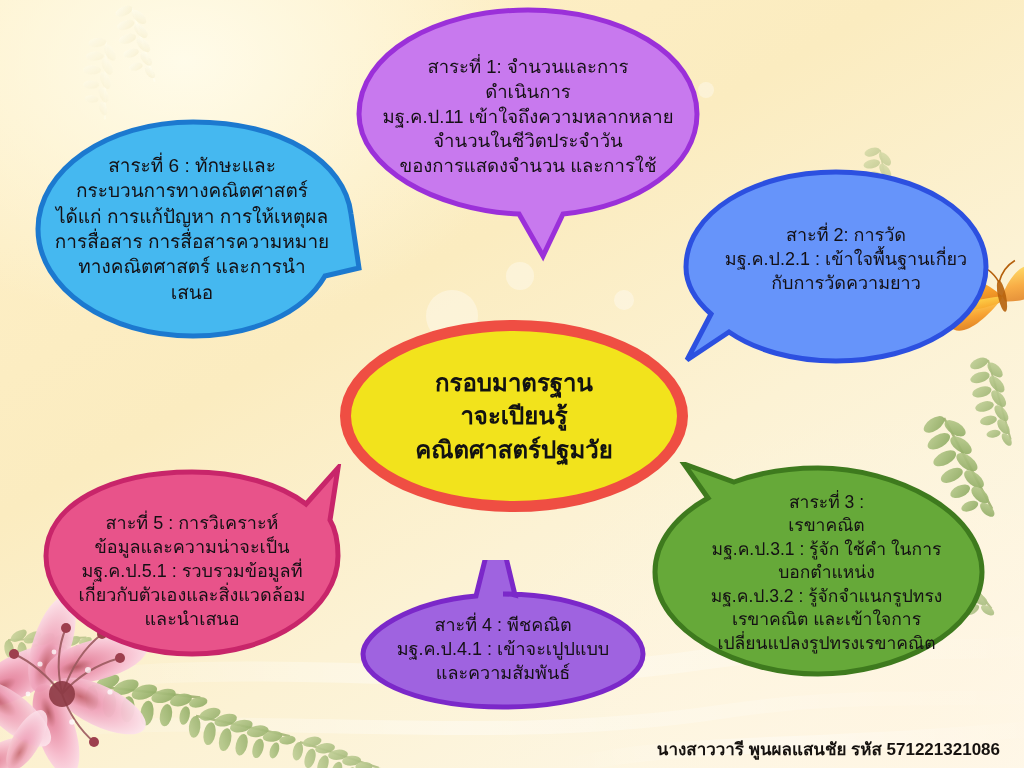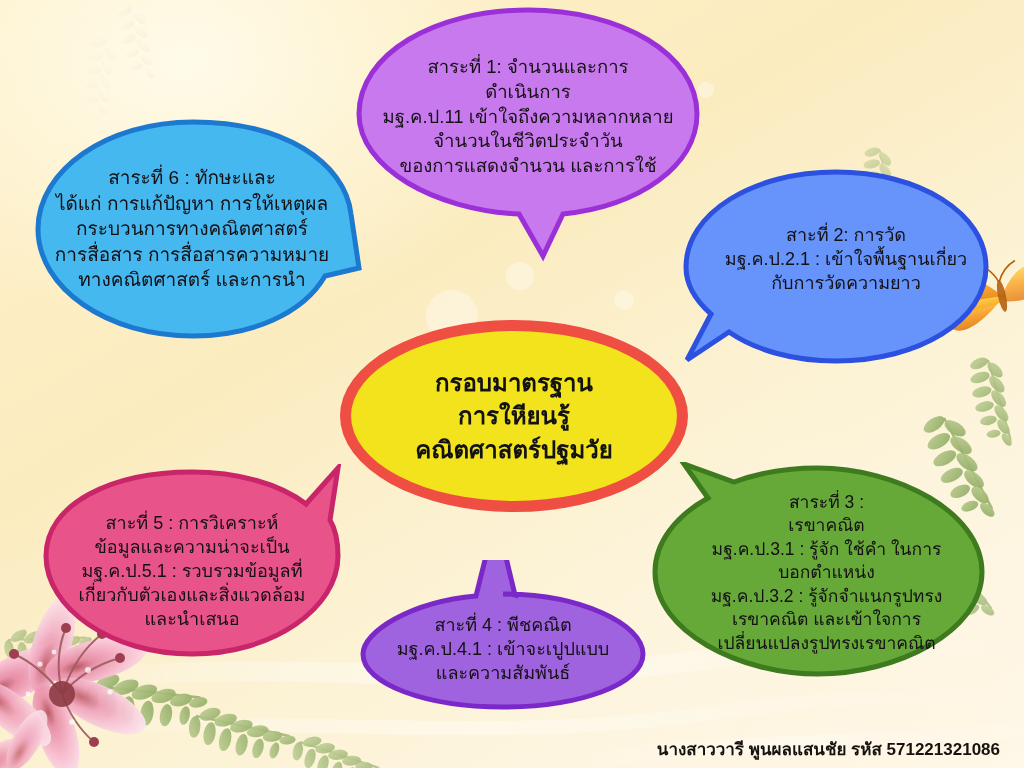--- a/index.html
+++ b/index.html
@@ -274,24 +274,25 @@
   </div>
 
   <div class="bubble" id="b6">
     <svg class="body" viewBox="0 0 330 222" preserveAspectRatio="none">
       <path d="M160,4 C 250,4 312,44 318,96
                L 326,150 L 292,158
                C 270,196 218,218 160,218 C 74,218 5,170 5,111 C 5,52 74,4 160,4 Z" fill="#45B8F0" stroke="#1C79CF" stroke-width="5"></path>
     </svg>
     <div class="txt" style="transform:translateX(-6px)">
       <span class="ln"><b>สาระที่ 6</b><span> : ทักษะและ</span></span>
+      <span class="ln"><span>กระบวนการทางคณิตศาสตร์</span></span>
       <span class="ln"><span>ได้แก่ การแก้ปัญหา การให้เหตุผล</span></span>
-      <span class="ln"><span>กระบวนการทางคณิตศาสตร์</span></span>
       <span class="ln"><span>การสื่อสาร การสื่อสารความหมาย</span></span>
       <span class="ln"><span>ทางคณิตศาสตร์ และการนำ</span></span>
+      <span class="ln"><span>เสนอ</span></span>
     </div>
   </div>
 
   <div class="bubble" id="b2">
     <svg class="body" viewBox="0 0 310 198" preserveAspectRatio="none">
       <path d="M155,4 C 238,4 305,45 305,99 C 305,152 238,193 155,193
                C 112,193 74,182 48,164
                L 6,192 L 30,146
                C 14,132 5,116 5,99 C 5,45 72,4 155,4 Z" fill="#6694FA" stroke="#2C50E0" stroke-width="5"></path>
     </svg>
@@ -347,20 +348,20 @@
       <span class="ln"><b>มฐ.ค.ป.5.1</b><span> : รวบรวมข้อมูลที่</span></span>
       <span class="ln"><span>เกี่ยวกับตัวเองและสิ่งแวดล้อม</span></span>
       <span class="ln"><span>และนำเสนอ</span></span>
     </div>
   </div>
 
   <div id="center-ellipse">
     <div class="shape"></div>
     <div class="ctext">
       <span class="ln">กรอบมาตรฐาน</span>
-      <span class="ln">การใหียนรู้</span>
+      <span class="ln">าจะเปียนรู้</span>
       <span class="ln">คณิตศาสตร์ปฐมวัย</span>
     </div>
   </div>
 
   <div id="footer">นางสาววารี พูนผลแสนชัย รหัส 571221321086</div>
 
 </div>
 
 </body></html>

